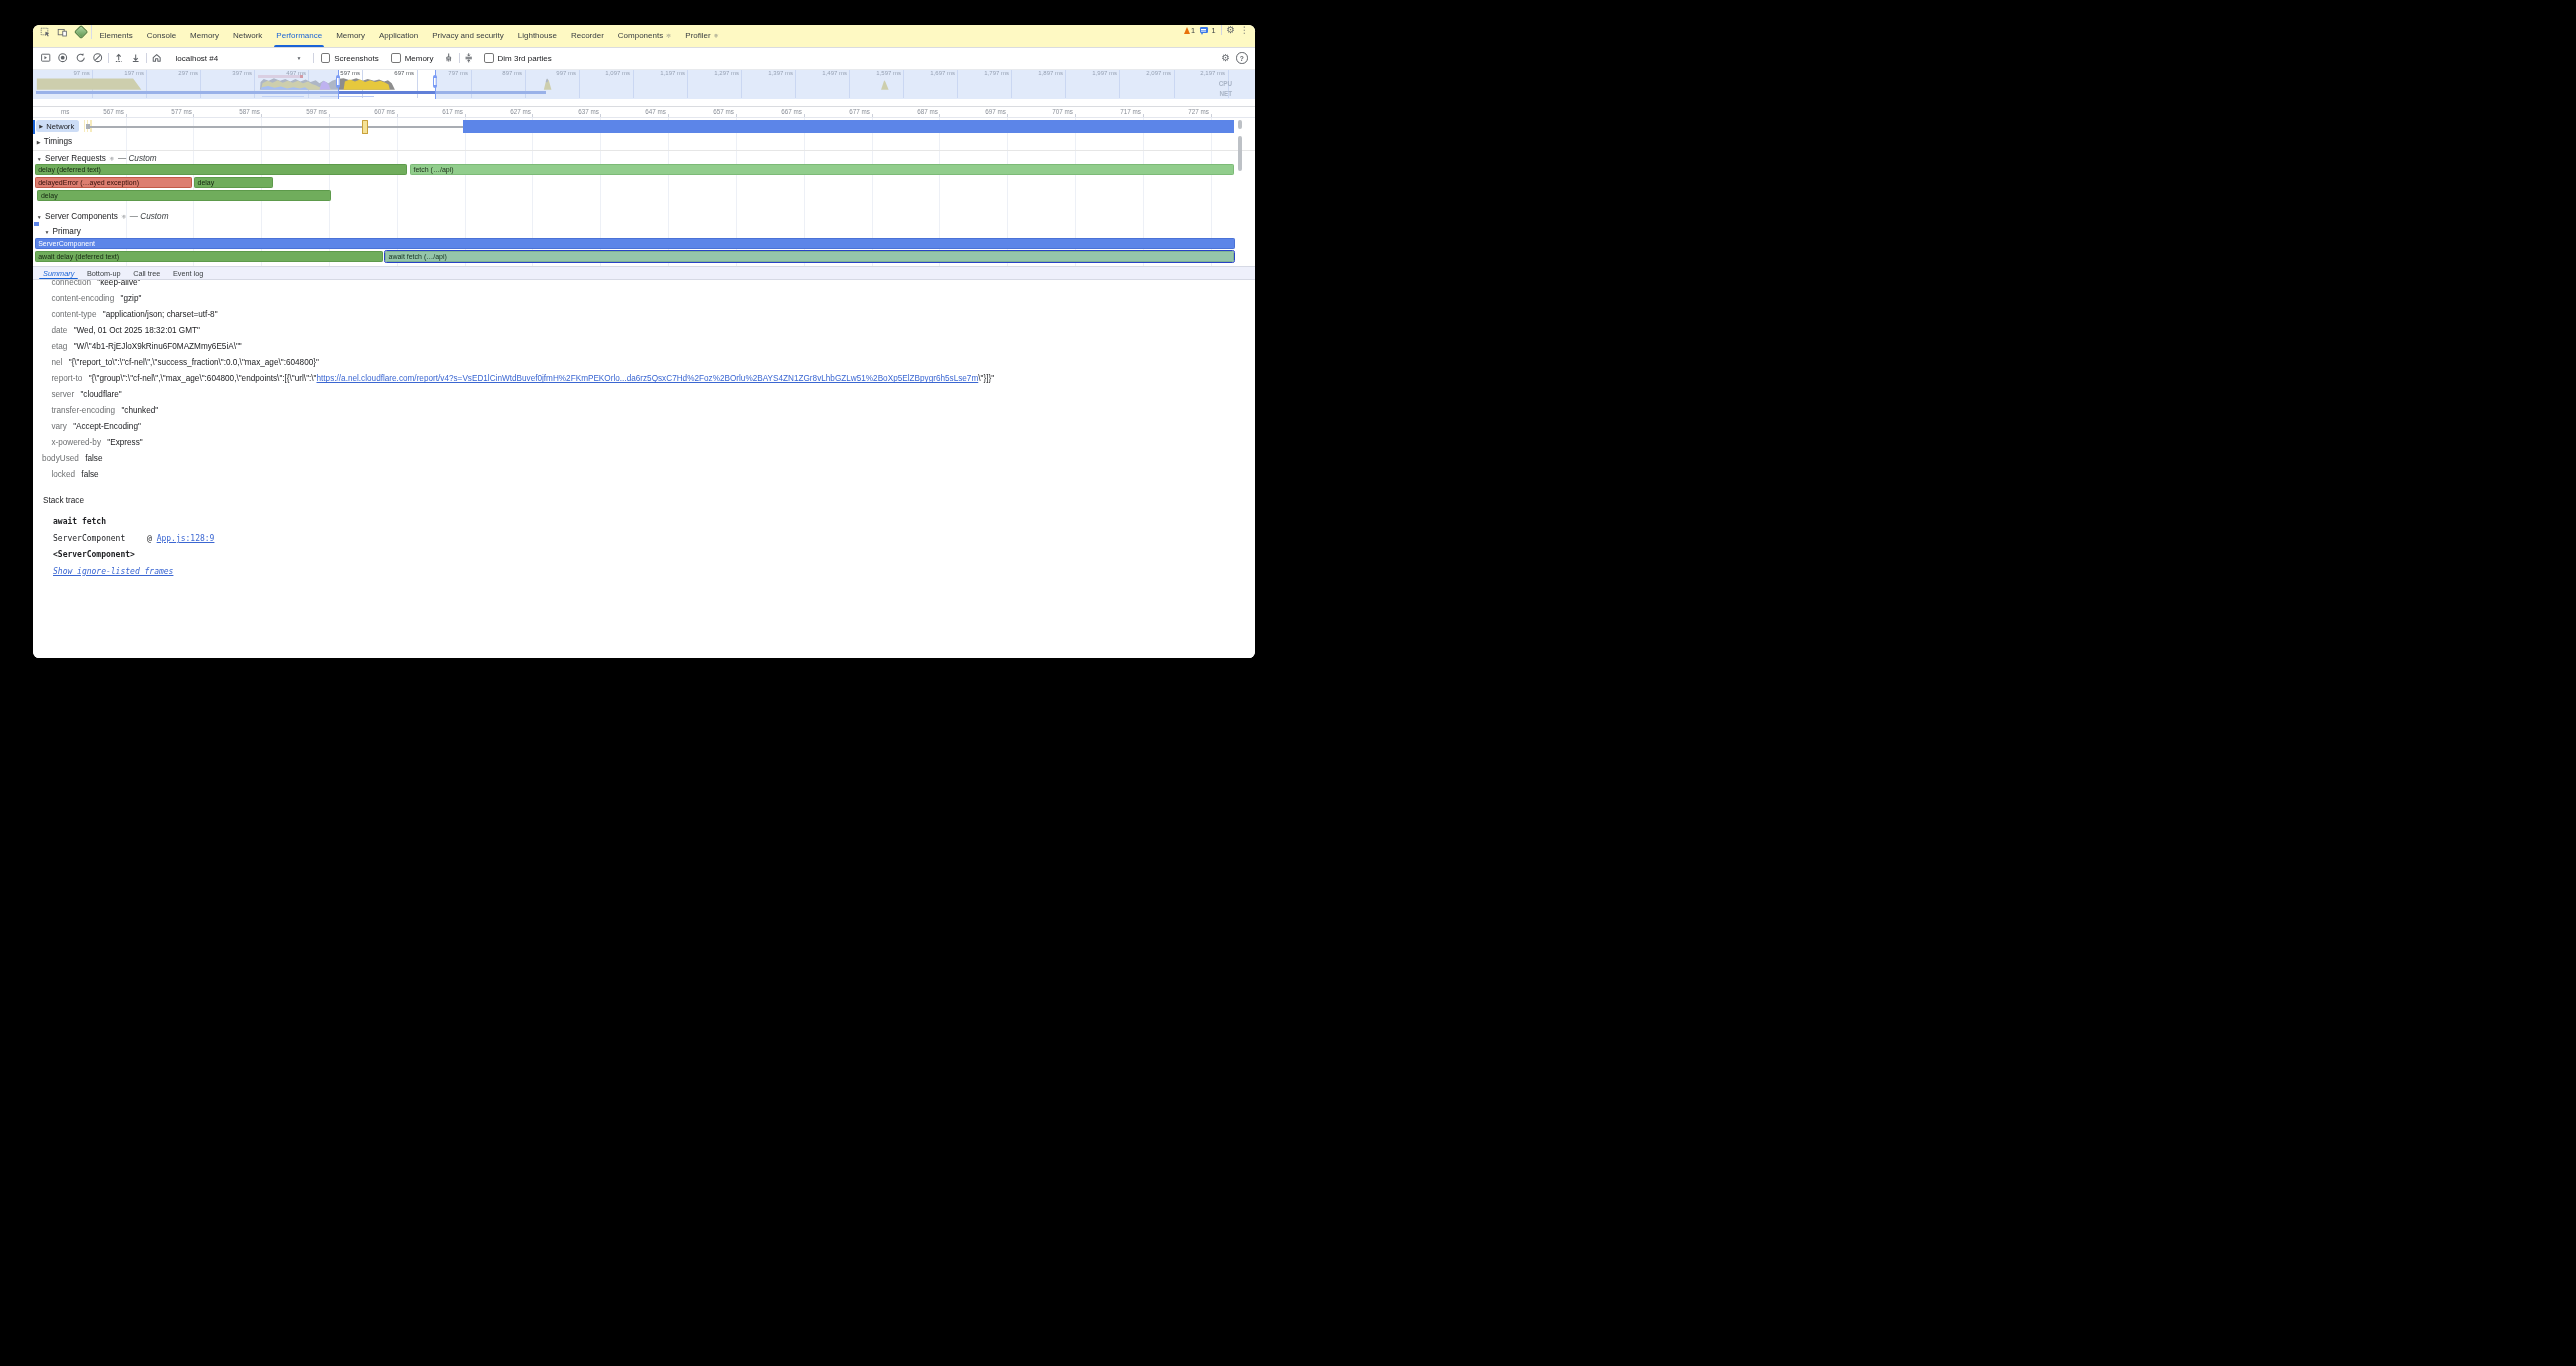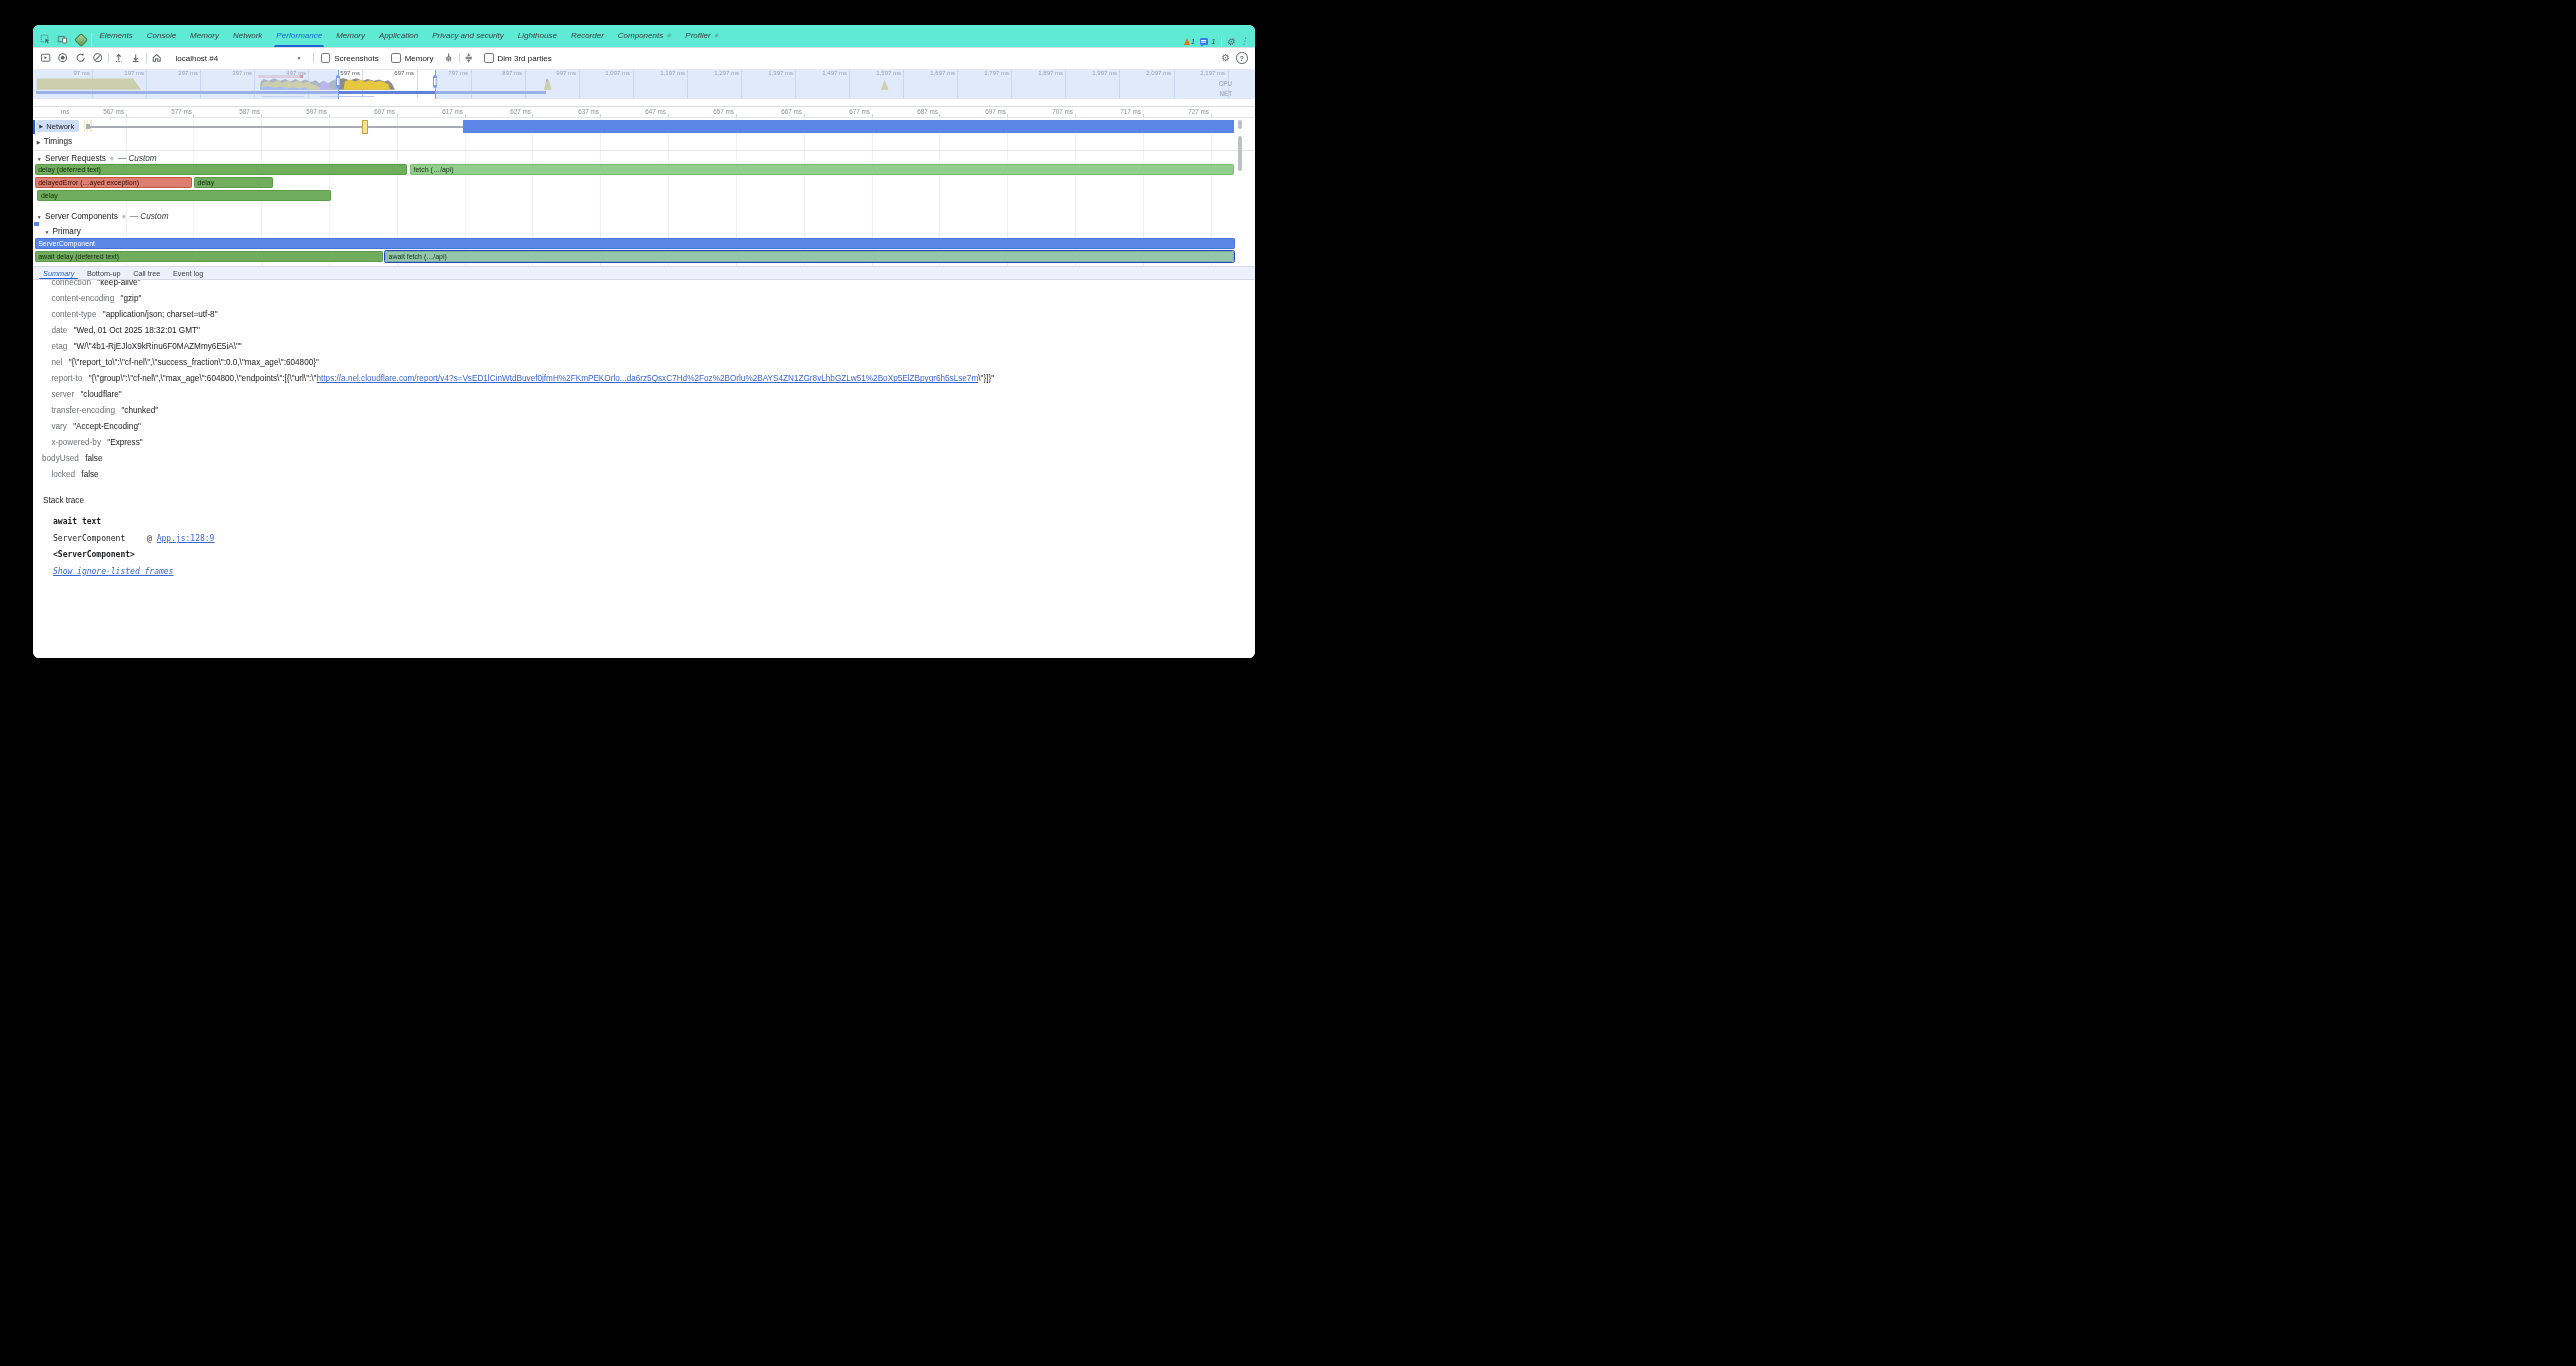--- a/index.html
+++ b/index.html
@@ -8,21 +8,21 @@
   .window{position:absolute;left:33px;top:25px;width:1222px;height:633px;background:#fff;
           border-radius:6.3px;overflow:hidden;box-shadow:0 11.4px 32px rgba(0,0,0,.55);
           display:flex;flex-direction:column;}
   
   .titlebar{position:relative;height:22px;flex:none;background:#fff;border-bottom:0.6px solid #4a4a4a;}
   .tl{position:absolute;top:7.6px;width:7px;height:7px;border-radius:50%;}
   .tl.r{left:8.2px;background:#f45f55;} .tl.y{left:18.4px;background:#c6952f;} .tl.g{left:28.5px;background:#3f9e41;}
   .wtitle{position:absolute;left:0;right:0;top:0;height:22px;line-height:22px;text-align:center;
           font-size:8px;color:#1f1f1f;font-weight:bold;}
   
-  .tabbar{height:21.6px;flex:none;background:#5eead4;display:flex;align-items:flex-end;border-bottom:0.6px solid #dadce0;font-style:italic;}
+  .tabbar{height:21.6px;flex:none;background:#fef9c3;display:flex;align-items:flex-start;border-bottom:0.6px solid #dadce0;}
   .tb-icons{display:flex;align-items:center;gap:3.8px;padding:0 3.8px 0 5px;border-right:0.6px solid #d8dbe8;height:14px;}
   .iconbtn{width:14px;height:14px;display:flex;align-items:center;justify-content:center;color:#5f6368;}
   .gem{width:8.2px;height:8.2px;transform:rotate(45deg);border-radius:1.9px;margin:0 1.3px;
        background:linear-gradient(135deg,#b2d8a4,#5d944f);border:0.6px solid #4d7a41;}
   .tabs{display:flex;align-items:stretch;height:100%;}
   .tab{position:relative;display:flex;align-items:center;padding:0 7px;font-size:8px;color:#3c4043;cursor:default;white-space:nowrap;}
   .tab .atom{font-size:6.3px;color:#5f6368;margin-left:2.5px;}
   .tab.active{color:#1a63d6;}
   .tab.active::after{content:"";position:absolute;left:5px;right:5px;bottom:0;height:1.9px;background:#1a63d6;border-radius:1.9px 1.9px 0 0;}
   .tb-right{margin-left:auto;display:flex;align-items:center;gap:5px;padding-right:6.3px;}
@@ -486,21 +486,21 @@
           <div class="prop ind2"><span class="k">report-to</span><span class="v">"{\"group\":\"cf-nel\",\"max_age\":604800,\"endpoints\":[{\"url\":\"<a href="#">https://a.nel.cloudflare.com/report/v4?s=VsED1lCinWtdBuvef0jfmH%2FKmPEKOrlo...da6rz5QsxC7Hd%2Foz%2BOrlu%2BAYS4ZN1ZGr8vLhbGZLw51%2BoXp5ElZBpygr6h5sLse7m</a>\"}]}"</span></div>
           <div class="prop ind2"><span class="k">server</span><span class="v">"cloudflare"</span></div>
           <div class="prop ind2"><span class="k">transfer-encoding</span><span class="v">"chunked"</span></div>
           <div class="prop ind2"><span class="k">vary</span><span class="v">"Accept-Encoding"</span></div>
           <div class="prop ind2"><span class="k">x-powered-by</span><span class="v">"Express"</span></div>
           <div class="prop ind1"><span class="k">bodyUsed</span><span class="v">false</span></div>
           <div class="prop ind2"><span class="k">locked</span><span class="v">false</span></div>
         </div>
       <div class="stk-title">Stack trace</div>
       <div class="stk" id="stack" style="margin-top:5px;">
-          <div class="stk-row b"><span class="nm">await text</span></div>
+          <div class="stk-row b"><span class="nm">await fetch</span></div>
           <div class="stk-row"><span class="nm">ServerComponent</span>@ <a href="#">App.js:128:9</a></div>
           <div class="stk-row b"><span class="nm">&lt;ServerComponent&gt;</span></div>
           <div class="stk-foot"><a href="#">Show ignore-listed frames</a></div>
         </div>
     </div>
 
   </div>
 </div>
 
 

